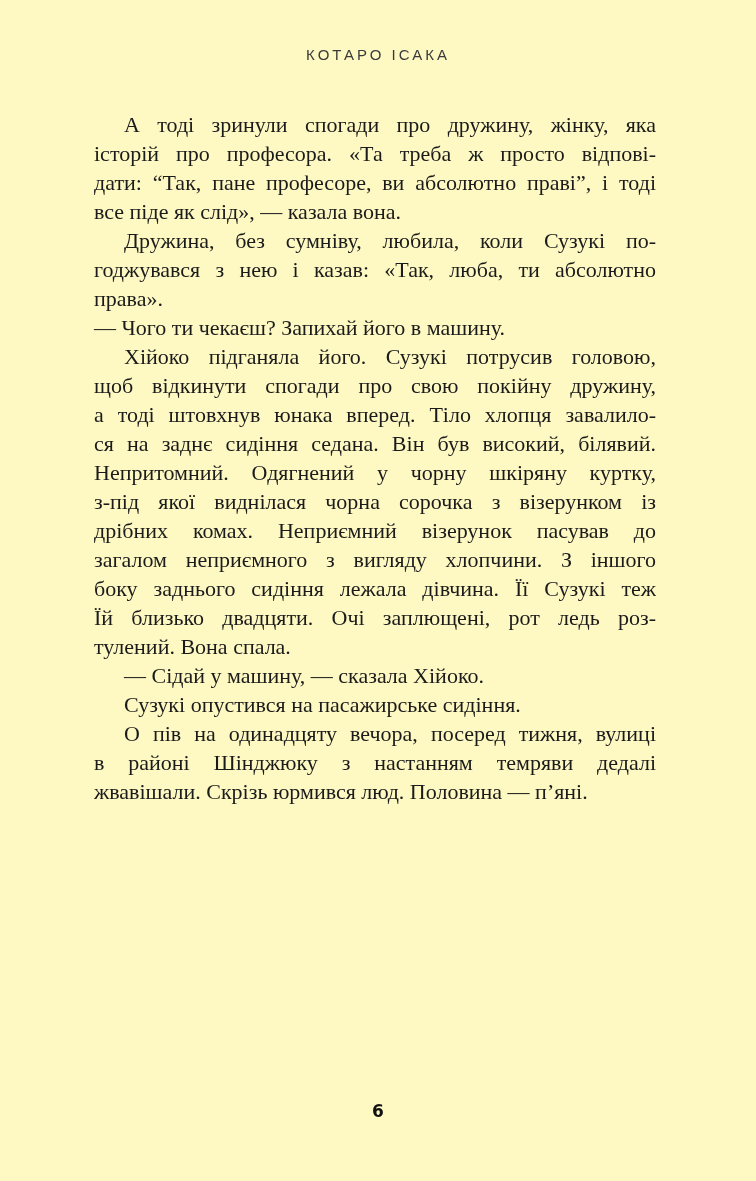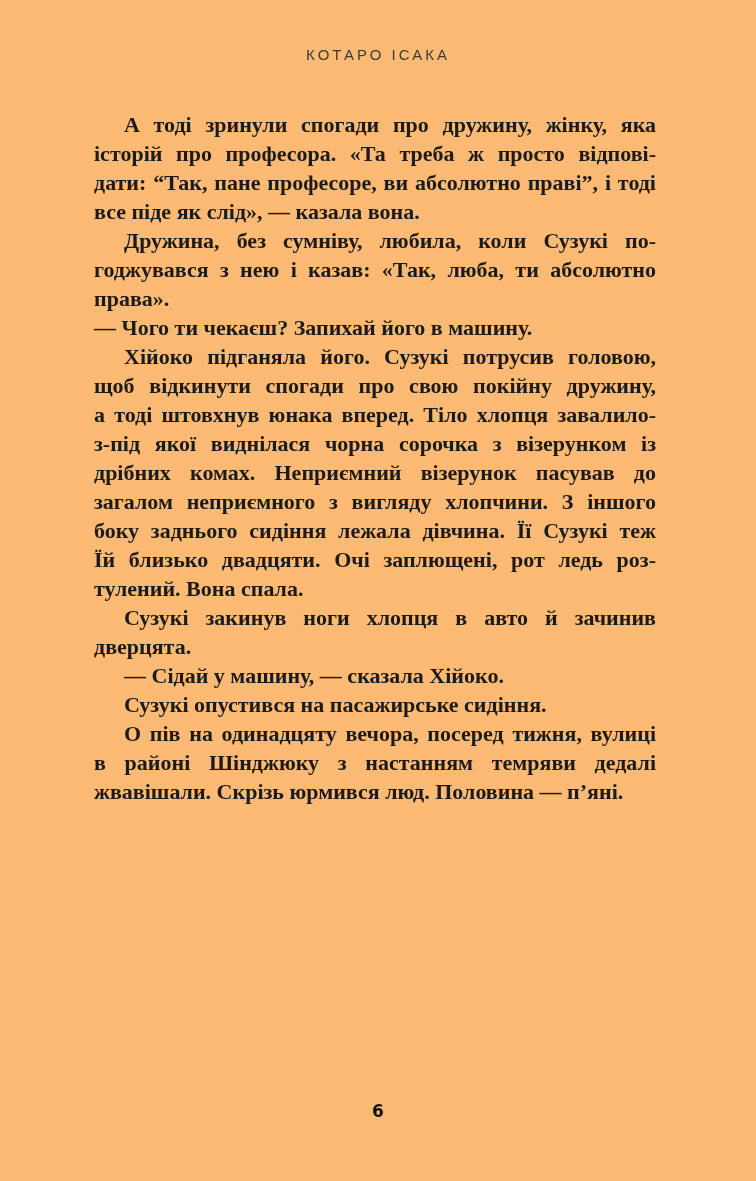--- a/index.html
+++ b/index.html
@@ -1,20 +1,20 @@
 <!DOCTYPE html>
 <html><head>
 <meta charset="utf-8">
 <style>
   html, body { margin: 0; padding: 0; background: #ffffff; }
   .page {
     position: relative;
     width: 756px;
     height: 1181px;
-    background: #fdba74;
+    background: #fef9c3;
     overflow: hidden;
     font-family: "Liberation Serif", "DejaVu Serif", serif;
   }
   .running-header {
     position: absolute;
     top: 46px;
     left: 0;
     right: 0;
     text-align: center;
     font-family: "Liberation Sans", sans-serif;
@@ -24,21 +24,20 @@
     color: #3a3a3a;
   }
   .page-body {
     position: absolute;
     left: 94px;
     top: 110px;
     width: 562px;
     color: #1b1b1b;
     font-size: 22px;
     line-height: 29px;
-    font-weight: bold;
   }
   .paragraph { margin: 0; padding: 0; }
   .paragraph.scene-break { }
   .paragraph.indented .text-line:first-child { text-indent: 30px; }
   .text-line {
     text-align: justify;
     -moz-text-align-last: justify;
     text-align-last: justify;
     white-space: nowrap;
   }
@@ -81,30 +80,28 @@
         <div class="text-line">годжувався з нею і казав: «Так, люба, ти абсолютно</div>
         <div class="text-line last-line">права».</div>
       </div>
       <div class="paragraph scene-break">
         <div class="text-line last-line">— Чого ти чекаєш? Запихай його в машину.</div>
       </div>
       <div class="paragraph indented">
         <div class="text-line">Хійоко підганяла його. Сузукі потрусив головою,</div>
         <div class="text-line">щоб відкинути спогади про свою покійну дружину,</div>
         <div class="text-line">а тоді штовхнув юнака вперед. Тіло хлопця завалило-</div>
+        <div class="text-line">ся на заднє сидіння седана. Він був високий, білявий.</div>
+        <div class="text-line">Непритомний. Одягнений у чорну шкіряну куртку,</div>
         <div class="text-line">з-під якої виднілася чорна сорочка з візерунком із</div>
         <div class="text-line">дрібних комах. Неприємний візерунок пасував до</div>
         <div class="text-line">загалом неприємного з вигляду хлопчини. З іншого</div>
         <div class="text-line">боку заднього сидіння лежала дівчина. Її Сузукі теж</div>
         <div class="text-line">Їй близько двадцяти. Очі заплющені, рот ледь роз-</div>
         <div class="text-line last-line">тулений. Вона спала.</div>
-      </div>
-      <div class="paragraph indented">
-        <div class="text-line">Сузукі закинув ноги хлопця в авто й зачинив</div>
-        <div class="text-line last-line">дверцята.</div>
       </div>
       <div class="paragraph indented">
         <div class="text-line last-line">— Сідай у машину, — сказала Хійоко.</div>
       </div>
       <div class="paragraph indented">
         <div class="text-line last-line">Сузукі опустився на пасажирське сидіння.</div>
       </div>
       <div class="paragraph indented">
         <div class="text-line">О пів на одинадцяту вечора, посеред тижня, вулиці</div>
         <div class="text-line">в районі Шінджюку з настанням темряви дедалі</div>

